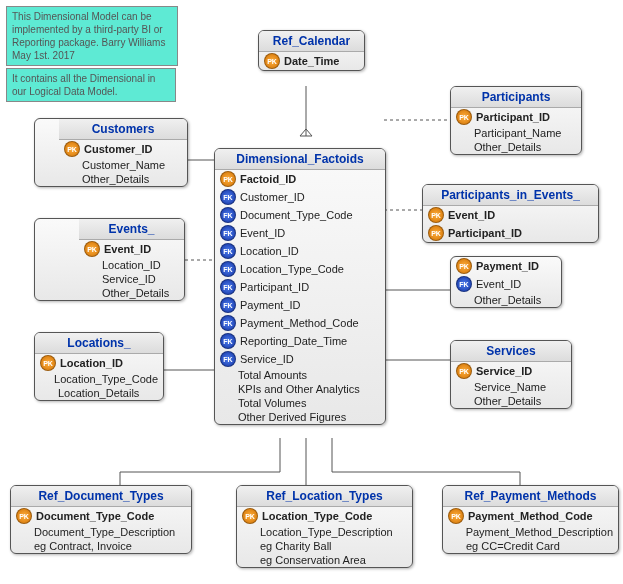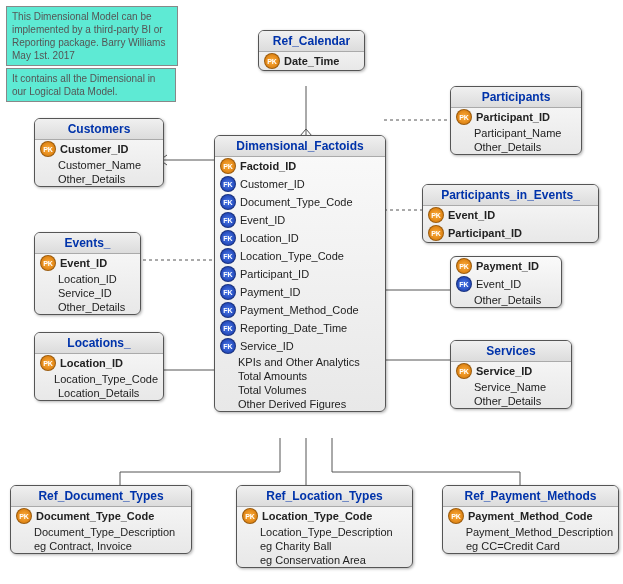--- a/index.html
+++ b/index.html
@@ -114,39 +114,39 @@
 <div class="entity" style="left:258px; top:30px; width:105px;">
   <div class="entity-title">Ref_Calendar</div>
   <div>
       <div class="attr-row bold">
         <span class="key-icon pk">PK</span>
         <span class="label">Date_Time</span>
       </div>
     </div>
 </div>
 
-<div class="entity" style="left:34px; top:118px; width:128px;">
+<div class="entity" style="left:34px; top:118px; width:128px;padding-left:24px;">
   <div class="entity-title">Customers</div>
   <div>
       <div class="attr-row bold">
         <span class="key-icon pk">PK</span>
         <span class="label">Customer_ID</span>
       </div>
       <div class="attr-row">
         <span class="spacer"></span>
         <span class="label">Customer_Name</span>
       </div>
       <div class="attr-row">
         <span class="spacer"></span>
         <span class="label">Other_Details</span>
       </div>
     </div>
 </div>
 
-<div class="entity" style="left:34px; top:232px; width:105px;">
+<div class="entity" style="left:34px; top:218px; width:105px;padding-left:44px;">
   <div class="entity-title">Events_</div>
   <div>
       <div class="attr-row bold">
         <span class="key-icon pk">PK</span>
         <span class="label">Event_ID</span>
       </div>
       <div class="attr-row">
         <span class="spacer"></span>
         <span class="label">Location_ID</span>
       </div>
@@ -172,21 +172,21 @@
         <span class="spacer"></span>
         <span class="label">Location_Type_Code</span>
       </div>
       <div class="attr-row">
         <span class="spacer"></span>
         <span class="label">Location_Details</span>
       </div>
     </div>
 </div>
 
-<div class="entity" style="left:214px; top:135px; width:170px;">
+<div class="entity" style="left:214px; top:148px; width:170px;">
   <div class="entity-title">Dimensional_Factoids</div>
   <div>
       <div class="attr-row bold">
         <span class="key-icon pk">PK</span>
         <span class="label">Factoid_ID</span>
       </div>
       <div class="attr-row">
         <span class="key-icon fk">FK</span>
         <span class="label">Customer_ID</span>
       </div>
@@ -221,25 +221,25 @@
       <div class="attr-row">
         <span class="key-icon fk">FK</span>
         <span class="label">Reporting_Date_Time</span>
       </div>
       <div class="attr-row">
         <span class="key-icon fk">FK</span>
         <span class="label">Service_ID</span>
       </div>
       <div class="attr-row">
         <span class="spacer"></span>
+        <span class="label">Total Amounts</span>
+      </div>
+      <div class="attr-row">
+        <span class="spacer"></span>
         <span class="label">KPIs and Other Analytics</span>
-      </div>
-      <div class="attr-row">
-        <span class="spacer"></span>
-        <span class="label">Total Amounts</span>
       </div>
       <div class="attr-row">
         <span class="spacer"></span>
         <span class="label">Total Volumes</span>
       </div>
       <div class="attr-row">
         <span class="spacer"></span>
         <span class="label">Other Derived Figures</span>
       </div>
     </div>

